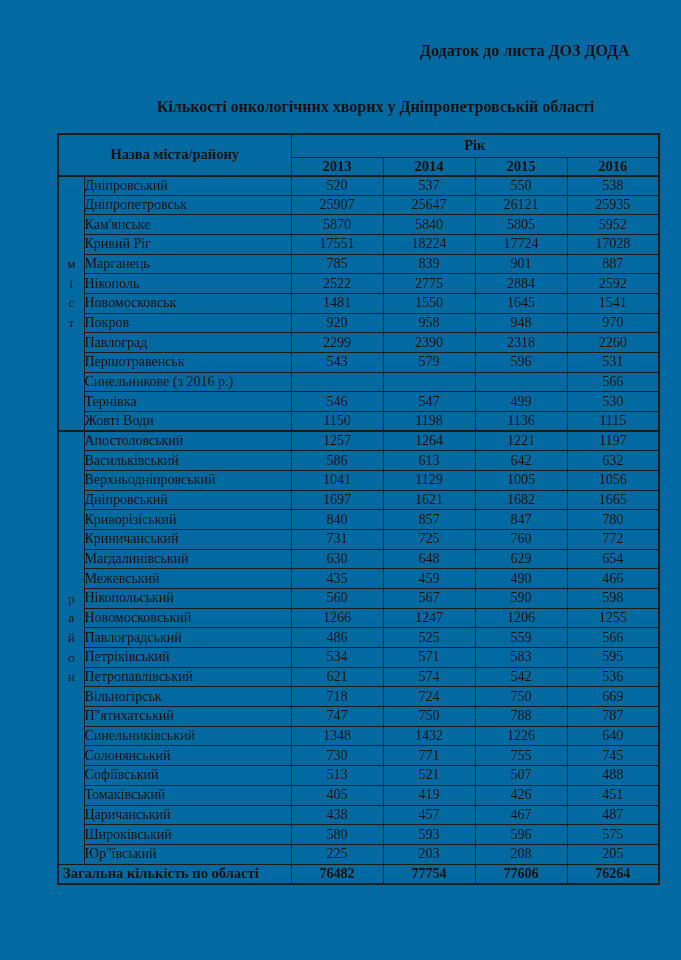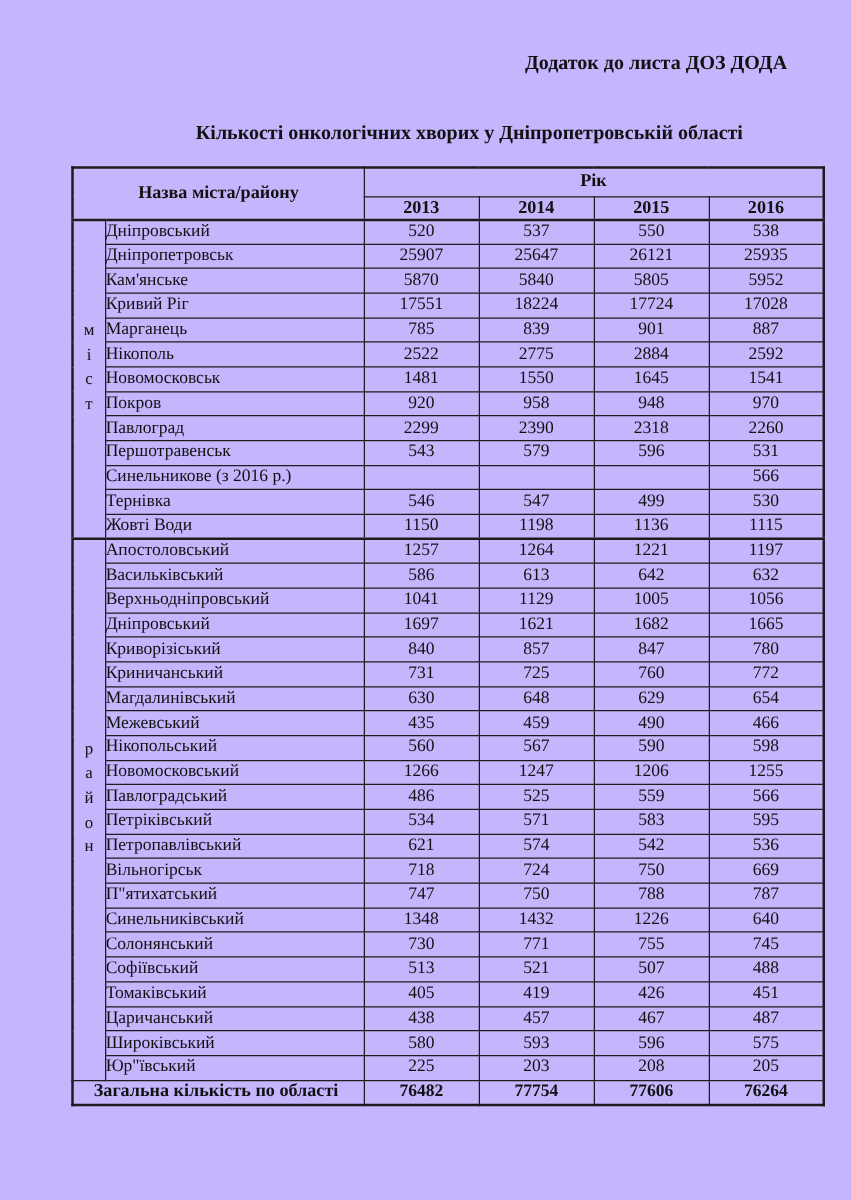--- a/index.html
+++ b/index.html
@@ -1,21 +1,21 @@
 <!DOCTYPE html>
 <html lang="uk"><head>
 <meta charset="utf-8">
 <style>
   html,body { margin:0; padding:0; background:#ffffff; }
   body { font-family: "Liberation Serif", "DejaVu Serif", serif; color:#111; }
   .page {
     position: relative;
     width: 681px;
     height: 960px;
-    background: #c4b5fd;
+    background: #0369a1;
     overflow: hidden;
   }
 
   
   .letterhead {
     position: absolute;
     left: 420px;
     top: 40px;
     width: 250px;
     font-size: 16px;
@@ -73,21 +73,21 @@
   .vert {
     display: flex;
     flex-direction: column;
     align-items: center;
     justify-content: center;
     transform: translateY(-10px);
   }
   .vert span { line-height: 19.68px; font-size: 13.5px; }
   tfoot tr { height: 20px; }
   tfoot td { font-weight: bold; }
-  tfoot td.total-label { text-align: left; padding-left: 16px; font-size: 14.5px; }
+  tfoot td.total-label { text-align: left; padding-left: 4px; font-size: 14.5px; }
   tfoot td.val { text-align: center; font-size: 14px; }
   tfoot td { border-top: 2px solid #1c1c1c; }
 </style>
 </head>
 <body>
 
 <div class="page">
 
   <div class="letterhead">
     <div class="line1">Додаток до листа ДОЗ ДОДА</div>

